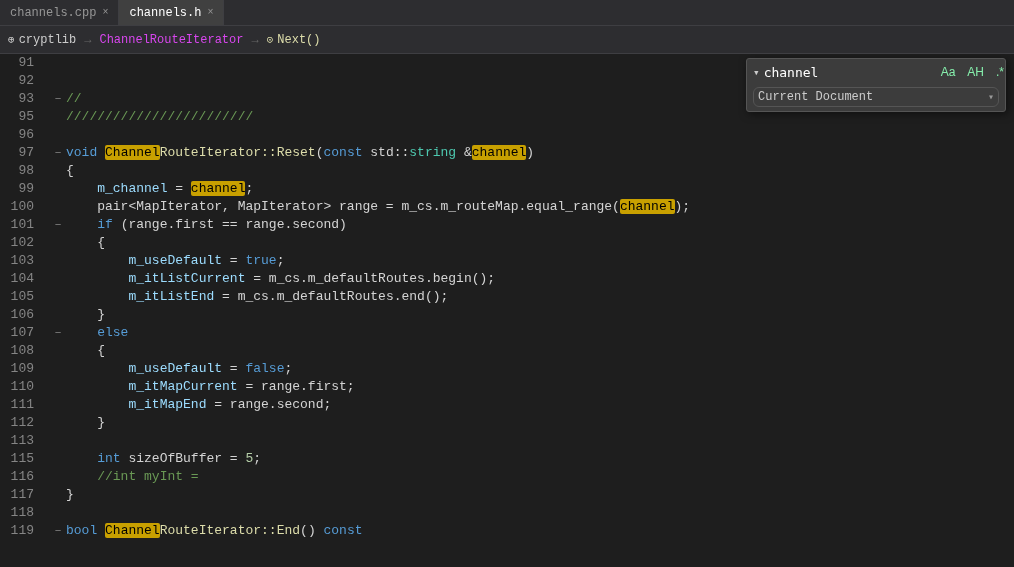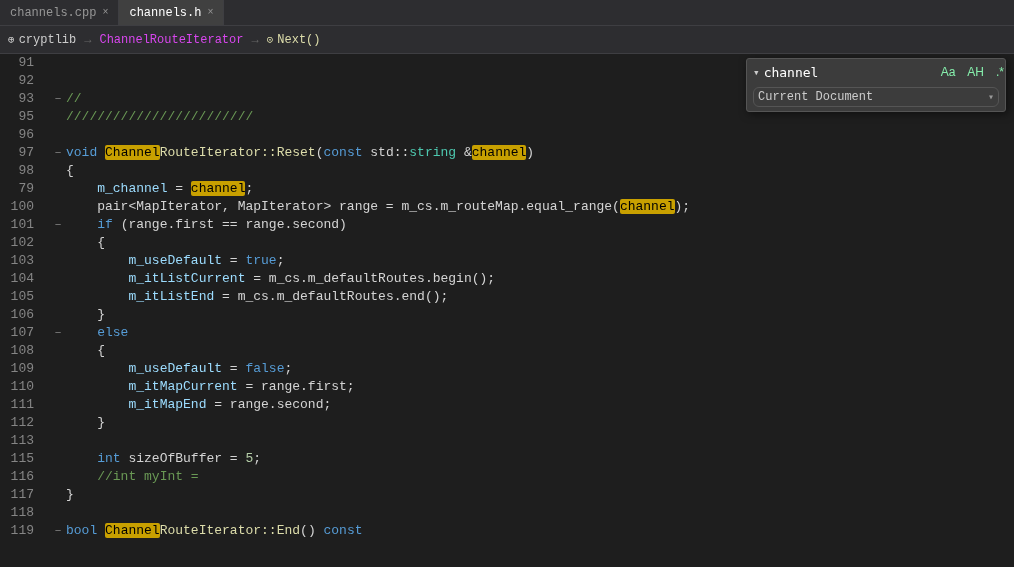--- a/index.html
+++ b/index.html
@@ -289,21 +289,21 @@
             <span class="line-number">97</span>
             <span class="line-collapse collapse-icon">−</span>
             <span class="line-content"><span class="kw">void</span><span class="plain"> </span><span class="hl-channel">Channel</span><span class="fn">RouteIterator::Reset</span><span class="plain">(</span><span class="kw">const</span><span class="plain"> std::</span><span class="type">string</span><span class="plain"> &amp;</span><span class="hl-channel">channel</span><span class="plain">)</span></span>
           </div>
           <div class="code-line">
             <span class="line-number">98</span>
             <span class="line-collapse collapse-icon"></span>
             <span class="line-content"><span class="plain">{</span></span>
           </div>
           <div class="code-line">
-            <span class="line-number">79</span>
+            <span class="line-number">99</span>
             <span class="line-collapse collapse-icon"></span>
             <span class="line-content">    <span class="var">m_channel</span><span class="plain"> = </span><span class="hl-channel">channel</span><span class="plain">;</span></span>
           </div>
           <div class="code-line">
             <span class="line-number">100</span>
             <span class="line-collapse collapse-icon"></span>
             <span class="line-content">    <span class="plain">pair&lt;MapIterator, MapIterator&gt; range = m_cs.m_routeMap.equal_range(</span><span class="hl-channel-ref">channel</span><span class="plain">);</span></span>
           </div>
           <div class="code-line">
             <span class="line-number">101</span>

